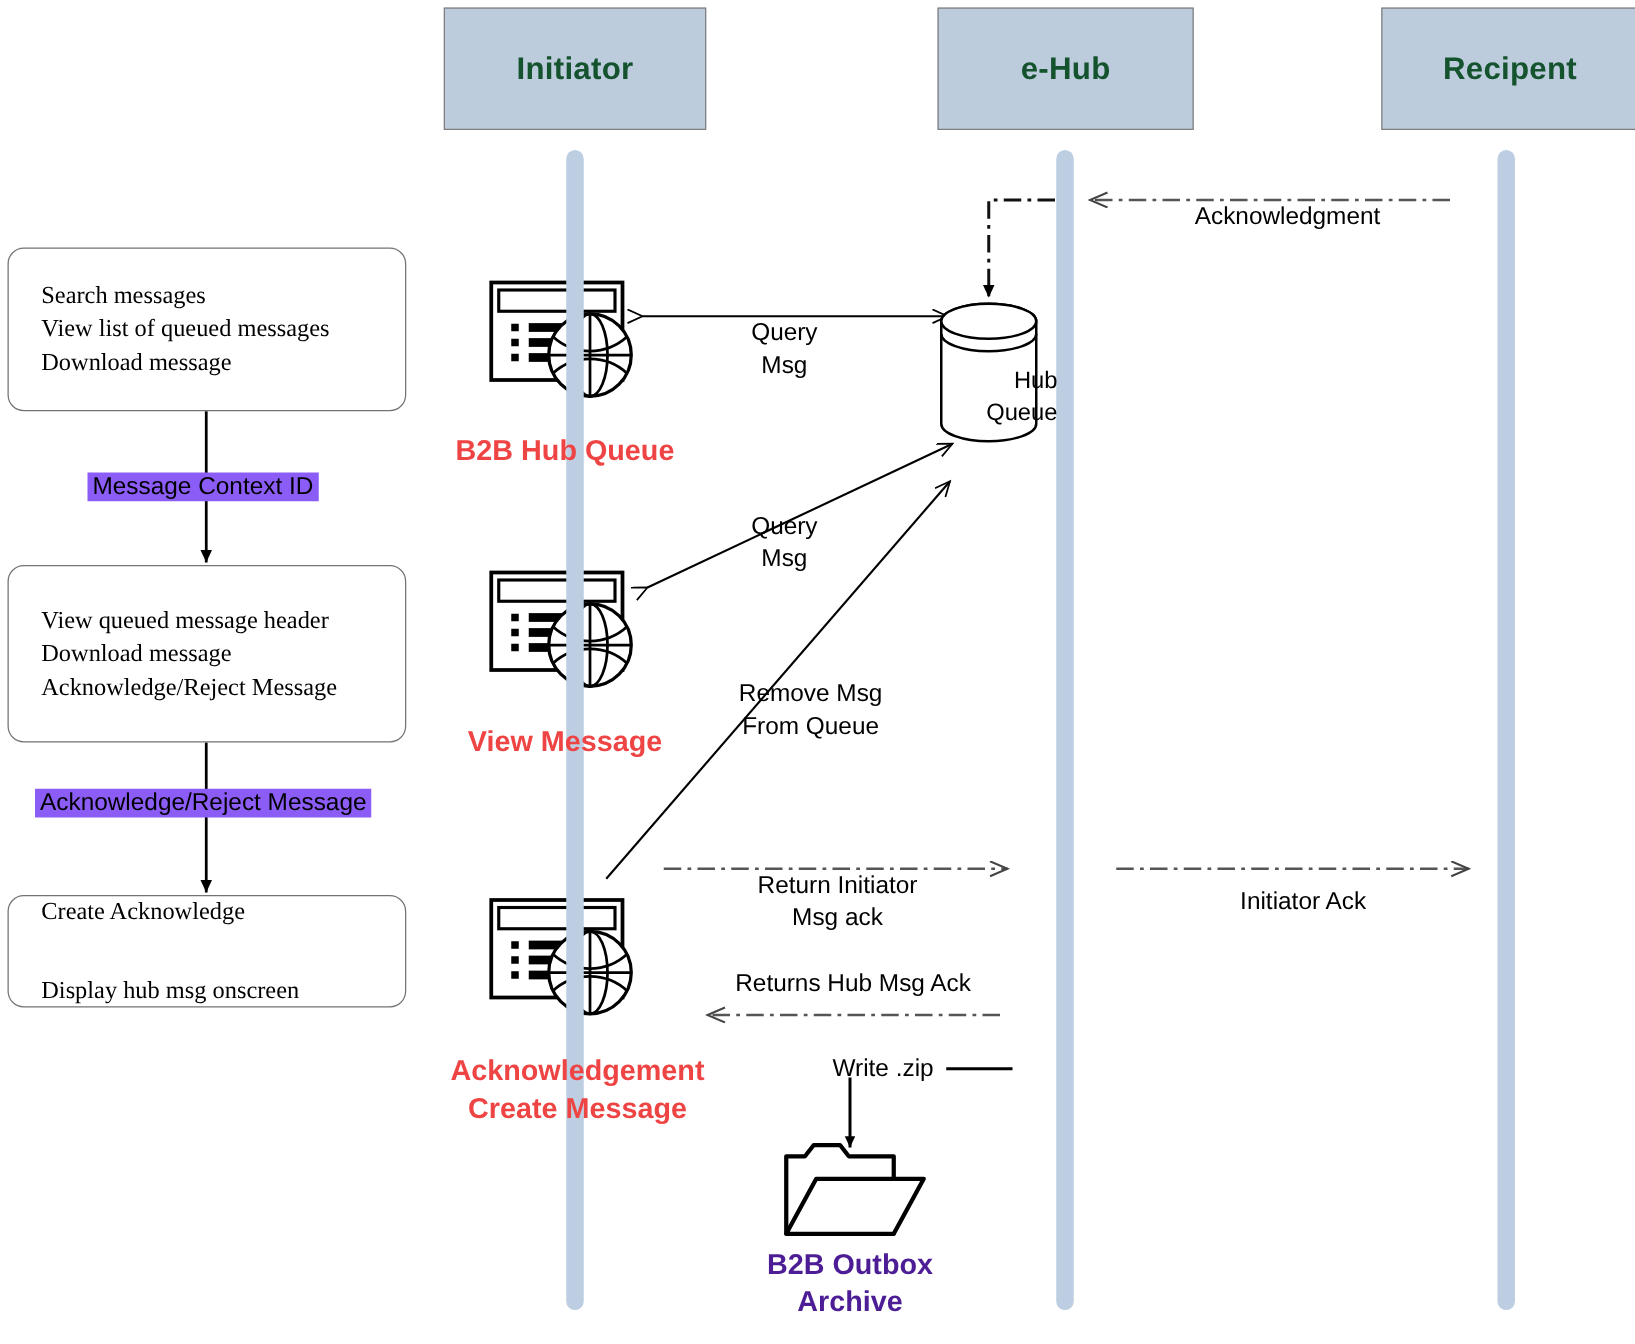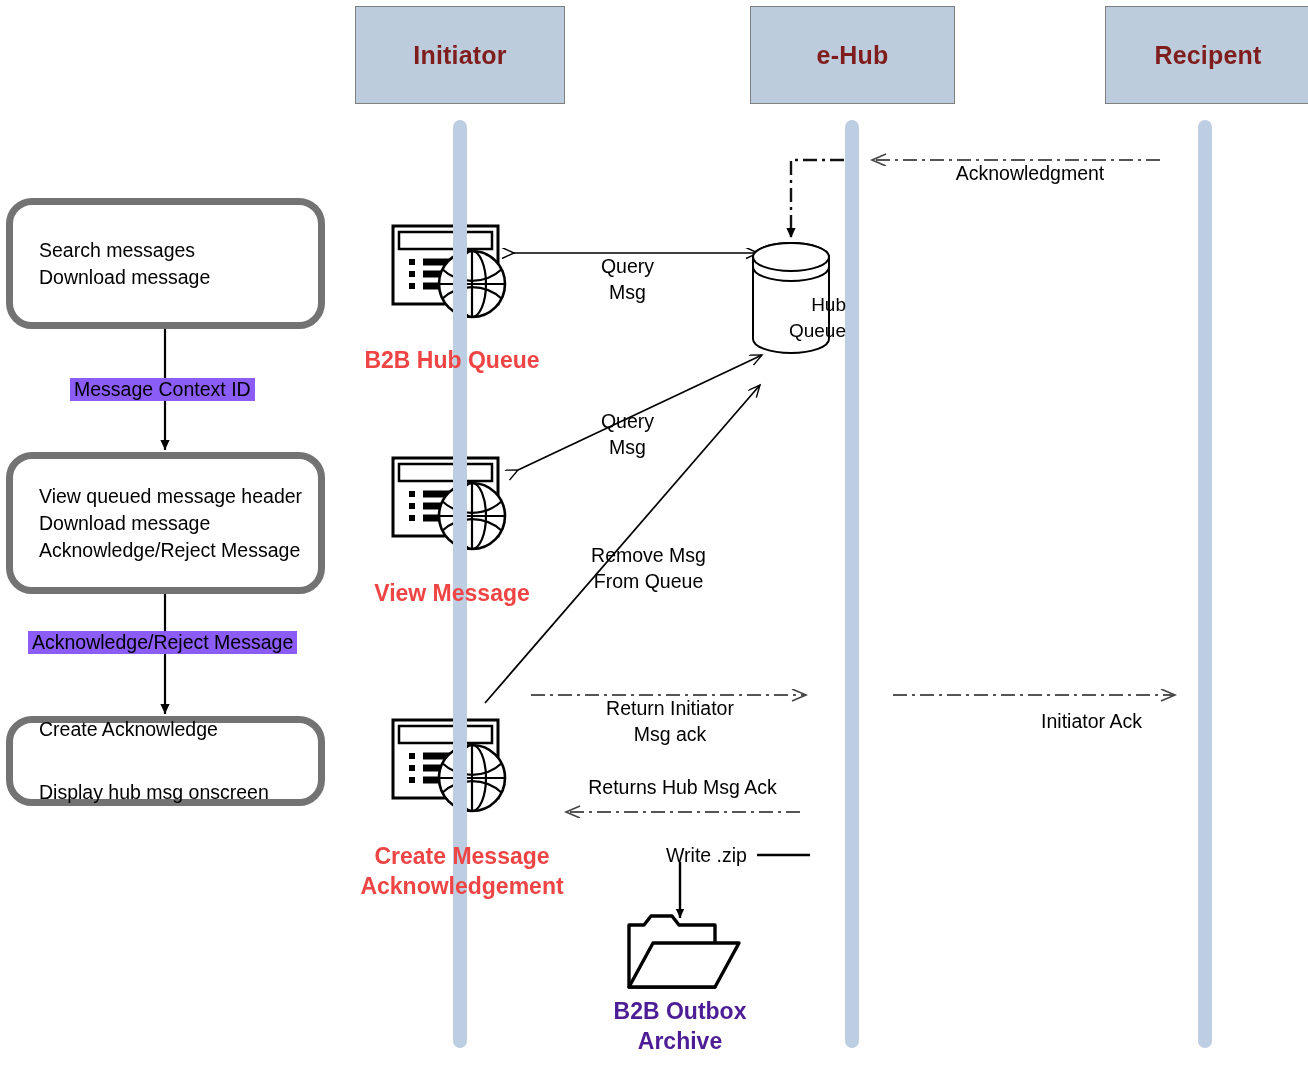--- a/index.html
+++ b/index.html
@@ -33,42 +33,43 @@
     background: #bcccdd;
     border: 1px solid #7f7f7f;
     box-sizing: border-box;
     display: flex;
     align-items: center;
     justify-content: center;
   }
   .actor-box .actor-label {
     font-size: 25px;
     font-weight: bold;
-    color: #7f1d1d;
+    color: #14532d;
     letter-spacing: 0.2px;
   }
 
   
   .lifeline {
     position: absolute;
     width: 14px;
     background: #bdcee3;
     border-radius: 7px;
   }
 
   
   .proc-box {
     position: absolute;
     box-sizing: border-box;
-    border: 7px solid #737373;
-    border-radius: 26px;
+    border: 1px solid #737373;
+    border-radius: 13px;
     background: #ffffff;
     display: flex;
     flex-direction: column;
     justify-content: center;
+    font-family: Liberation Serif, serif;
   }
   .proc-box .proc-line {
     font-size: 19.5px;
     color: #000000;
     line-height: 27px;
     padding-left: 26px;
     white-space: nowrap;
   }
 
   
@@ -260,20 +261,21 @@
   <div class="actor-box" style="left:1105px; top:6px; width:206px; height:98px;">
     <span class="actor-label">Recipent</span>
   </div>
 
   <div class="lifeline" style="left:453px; top:120px; height:928px;"></div>
   <div class="lifeline" style="left:845px; top:120px; height:928px;"></div>
   <div class="lifeline" style="left:1198px; top:120px; height:928px;"></div>
 
   <div class="proc-box" style="left:6px; top:198px; width:319px; height:131px;">
     <div class="proc-line">Search messages</div>
+    <div class="proc-line">View list of queued messages</div>
     <div class="proc-line">Download message</div>
   </div>
 
   <div class="proc-box" style="left:6px; top:452px; width:319px; height:142px;">
     <div class="proc-line">View queued message header</div>
     <div class="proc-line">Download message</div>
     <div class="proc-line">Acknowledge/Reject Message</div>
   </div>
 
   <div class="proc-box" style="left:6px; top:716px; width:319px; height:90px;gap:36px;">
@@ -301,43 +303,43 @@
 
   <div class="msg-label" style="left:920px; top:160px; width:220px;">
     <div>Acknowledgment</div>
   </div>
 
   <div class="msg-label" style="left:570px; top:695px; width:200px;">
     <div>Return Initiator</div>
     <div>Msg ack</div>
   </div>
 
-  <div class="msg-label" style="left:989px; top:708px; width:205px;">
+  <div class="msg-label" style="left:940px; top:708px; width:205px;">
     <div>Initiator Ack</div>
   </div>
 
   <div class="msg-label" style="left:570px; top:774px; width:225px;">
     <div>Returns Hub Msg Ack</div>
   </div>
 
   <div class="msg-label" style="left:666px; top:842px; width:100px; text-align:left;">
     <div>Write .zip</div>
   </div>
 
   <div class="node-caption maroon" style="left:342px; top:345px; width:220px;">
     <div>B2B Hub Queue</div>
   </div>
 
   <div class="node-caption maroon" style="left:352px; top:578px; width:200px;">
     <div>View Message</div>
   </div>
 
   <div class="node-caption maroon" style="left:335px; top:841px; width:254px;">
+    <div>Acknowledgement</div>
     <div>Create Message</div>
-    <div>Acknowledgement</div>
   </div>
 
   <div class="node-caption black" style="left:590px; top:996px; width:180px;">
     <div>B2B Outbox</div>
     <div>Archive</div>
   </div>
 
   <div class="cyl-caption" style="left:736px; top:292px; width:110px;">
     <div>Hub</div>
     <div>Queue</div>

